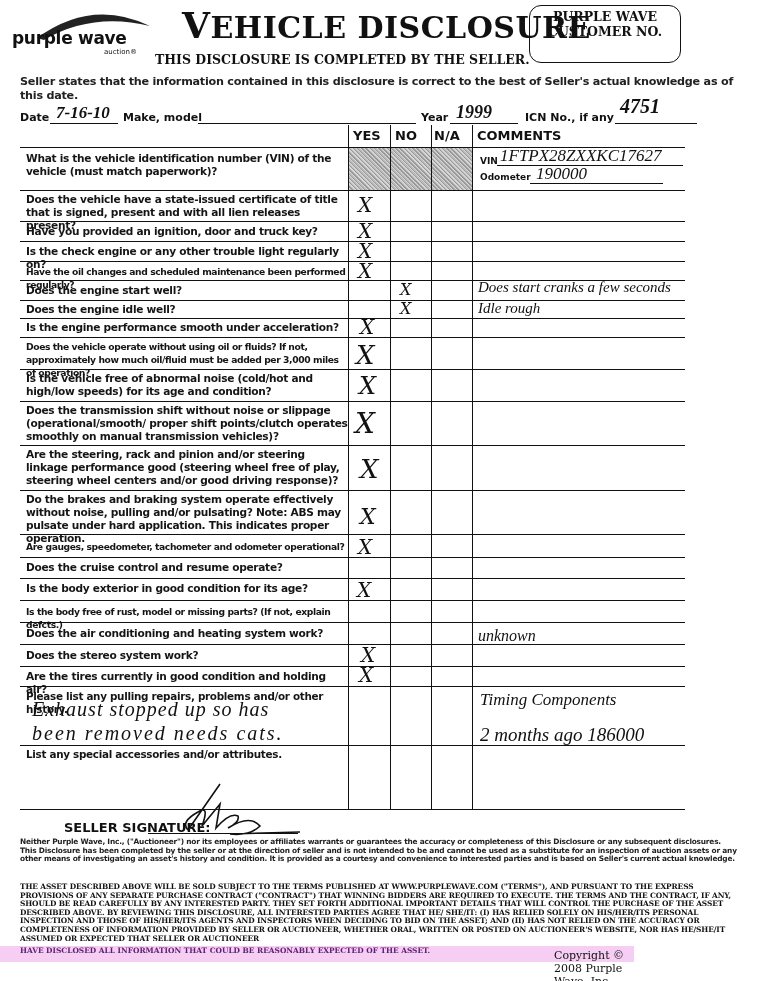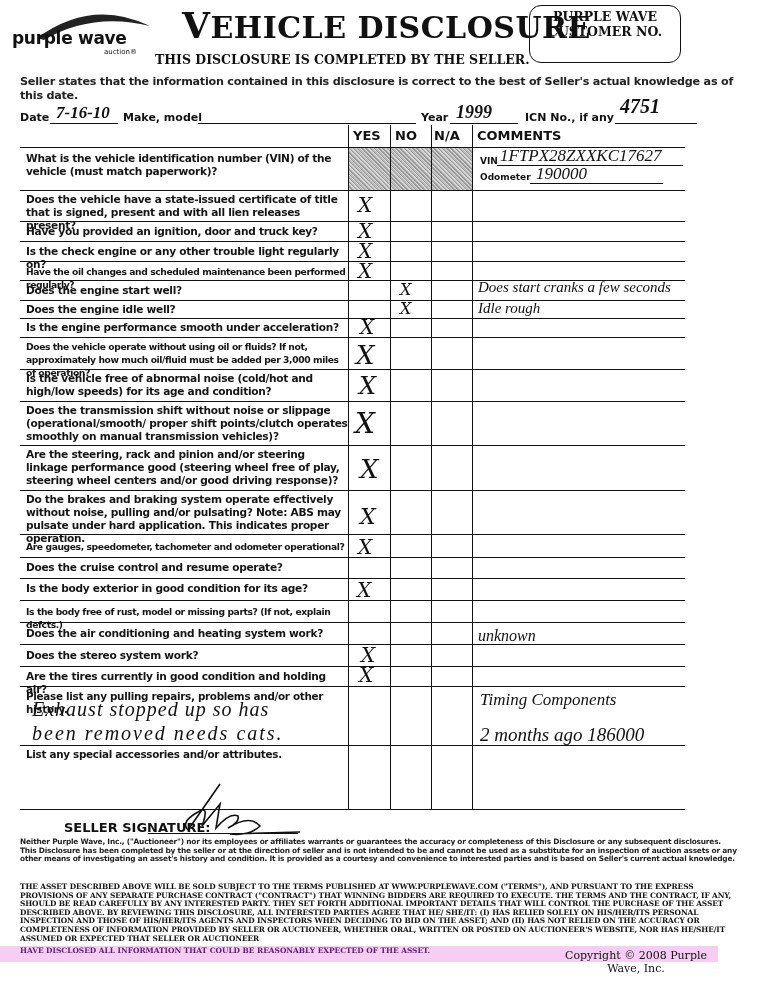--- a/index.html
+++ b/index.html
@@ -24,21 +24,21 @@
   .vline { position:absolute; width:0; border-left:1.6px solid #111; }
   .hline { position:absolute; height:0; border-top:1.6px solid #111; }
   .colhead { position:absolute; top:128px; font-weight:bold; font-size:13px; }
   .q { position:absolute; left:26px; font-weight:bold; font-size:10.6px; line-height:13px; letter-spacing:-0.3px; color:#151515; width:322px; }
   .q.small { font-size:9.2px; letter-spacing:-0.4px; }
   .shade { position:absolute; background:repeating-linear-gradient(45deg,#bbb 0 1px,#d6d6d6 1px 2px,#999 2px 3px); }
   .mark { position:absolute; font-family:"DejaVu Serif", serif; font-style:italic; font-size:20px; line-height:20px; }
   .sig-label { left:22px; top:820px; font-weight:bold; font-size:13px;margin-left:42px; }
   .disc { left:20px; top:838px; width:718px; font-size:7.4px; line-height:8.6px; font-weight:bold; letter-spacing:-0.2px; color:#222; }
   .terms { left:20px; top:883px; width:718px; font-family:"DejaVu Serif", serif; font-size:7.4px; line-height:8.6px; font-weight:bold; letter-spacing:-0.1px; color:#111; }
-  .banner { left:0; top:946px; width:718px; height:16px; background:#f6cdf3;text-align:center; }
+  .banner { left:0; top:946px; width:634px; height:16px; background:#f6cdf3; }
   .banner .url { position:absolute; left:290px; top:-3px; font-size:18px; color:#222; letter-spacing:-0.3px; }
   .banner .copy { position:absolute; left:554px; top:3px; font-family:"DejaVu Serif", serif; font-size:11px; font-weight:normal; }
   .banner .last { position:absolute; left:20px; top:0px; font-family:"DejaVu Serif", serif; font-size:7.4px; font-weight:bold; color:#5a1f6e; }
 </style>
 </head>
 <body>
 
 <div class="abs logo">
   <svg class="swoosh" viewBox="0 0 120 40">
     <path d="M5 30 Q60 -10 118 18 Q60 4 12 32 Z" fill="#222"></path>

